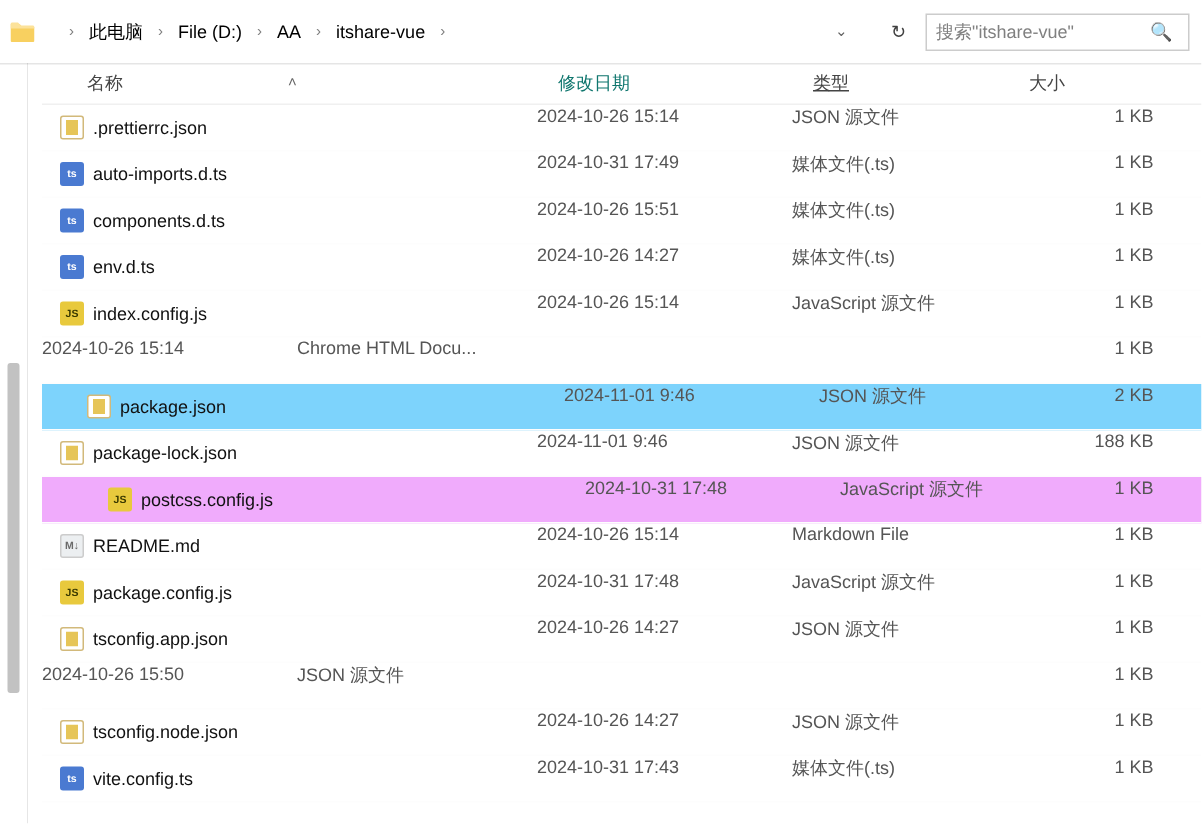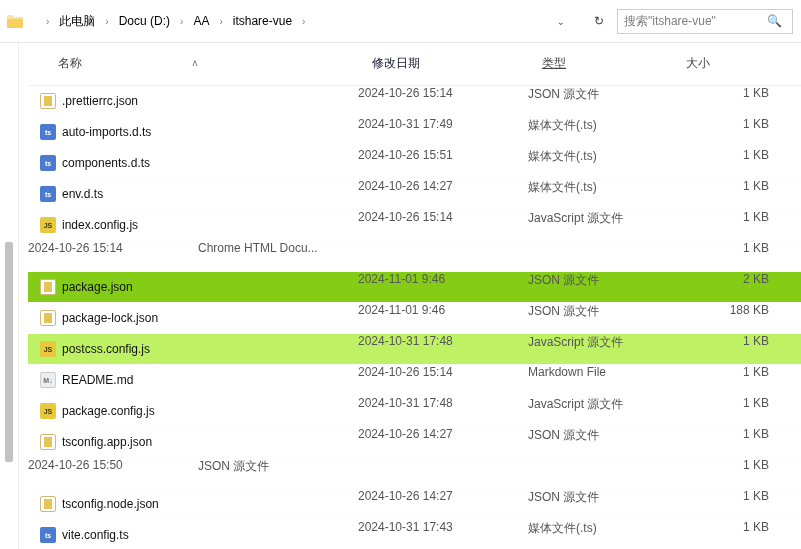--- a/index.html
+++ b/index.html
@@ -90,49 +90,49 @@
     margin: 0 auto;
     height: 220px;
     margin-top: 200px;
   }
   .pane {
     position: absolute;
     top: 42px; left: 28px; right: 0; bottom: 0;
   }
   .header-row {
     display: flex;
-    height: 44px;
+    height: 28px;
     align-items: center;
     border-bottom: 1px solid #f0f0f0;
   }
   .col-sort {
     width: 14px;
     text-align: center;
     color: #666;
     font-size: 10px;
   }
   .col-name { flex: 0 0 330px; padding-left: 16px; color: #444; position: relative; }
-  .col-mod  { flex: 0 0 170px; color: #0f172a; }
+  .col-mod  { flex: 0 0 170px; color: #0f766e; }
   .col-type { flex: 0 0 144px; color: #444; text-decoration: underline; }
   .col-size { flex: 1; color: #444; padding-right: 32px; text-align: center; }
   .header-cell { display: flex; align-items: center; gap: 6px; }
   .sort-caret {
     position: absolute;
     left: 150px;
     color: #666;
     font-size: 10px;
   }
   .files { }
   .row {
     display: flex;
     height: 31px;
     border-bottom: 1px solid #fdfdfd;
   }
-  .row.selected { background: #84cc16; }
-  .row.hover { background: #bef264; }
+  .row.selected { background: #7dd3fc; padding-left: 18px; }
+  .row.hover { background: #f0abfc; padding-left: 32px; }
   .cell-name { flex: 0 0 330px; padding-left: 12px; display: flex; align-items: center; gap: 6px; }
   .cell-mod  { flex: 0 0 170px; color: #555; }
   .cell-type { flex: 0 0 144px; color: #555; white-space: nowrap; overflow: hidden; text-overflow: ellipsis; }
   .cell-size { flex: 1; color: #555; text-align: right; padding-right: 32px; }
   .fname { color: #111; }
   .fico {
     width: 16px; height: 16px;
     display: inline-flex;
     align-items: center;
     justify-content: center;
@@ -159,21 +159,21 @@
   <span style="width:18px;display:inline-flex;align-items:center;justify-content:center;">
     <svg width="16" height="14" viewBox="0 0 16 14">
         <path fill="#F8D060" d="M0 2h6l2 2h8v9a1 1 0 0 1-1 1H1a1 1 0 0 1-1-1z"></path>
         <path fill="#FCE29A" d="M0 2a1 1 0 0 1 1-1h4l2 2h8a1 1 0 0 1 1 1v1H0z"></path>
       </svg>
   </span>
   <nav class="breadcrumb">
     <span class="sep">›</span>
     <a>此电脑</a>
     <span class="sep">›</span>
-    <a>Docu (D:)</a>
+    <a>File (D:)</a>
     <span class="sep">›</span>
     <a>AA</a>
     <span class="sep">›</span>
     <a>itshare-vue</a>
     <span class="sep">›</span>
   </nav>
   <span class="dd">⌄</span>
   <span class="refresh">↻</span>
   <div class="search">
     <span>搜索"itshare-vue"</span>

